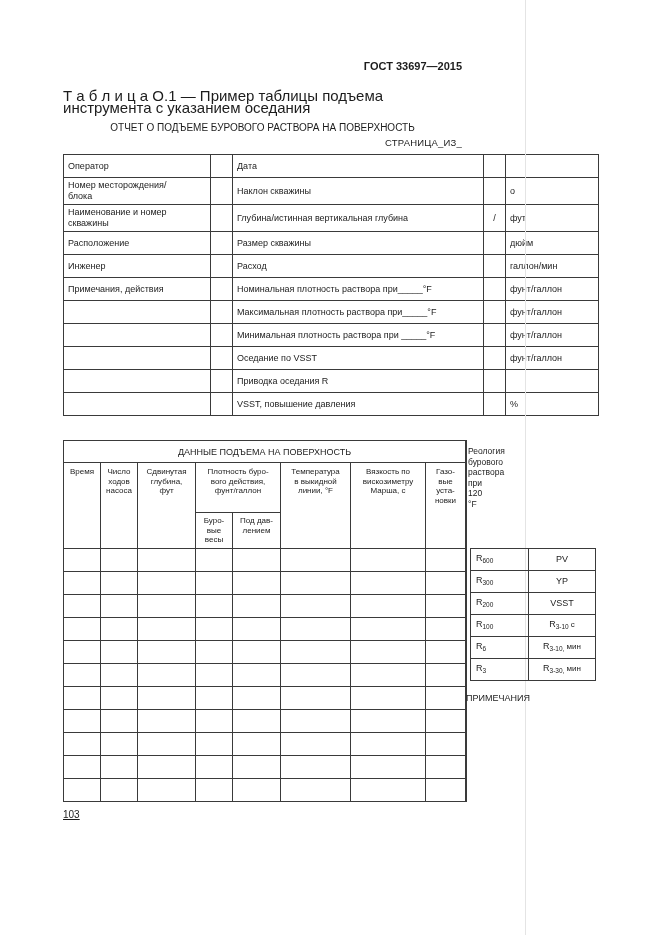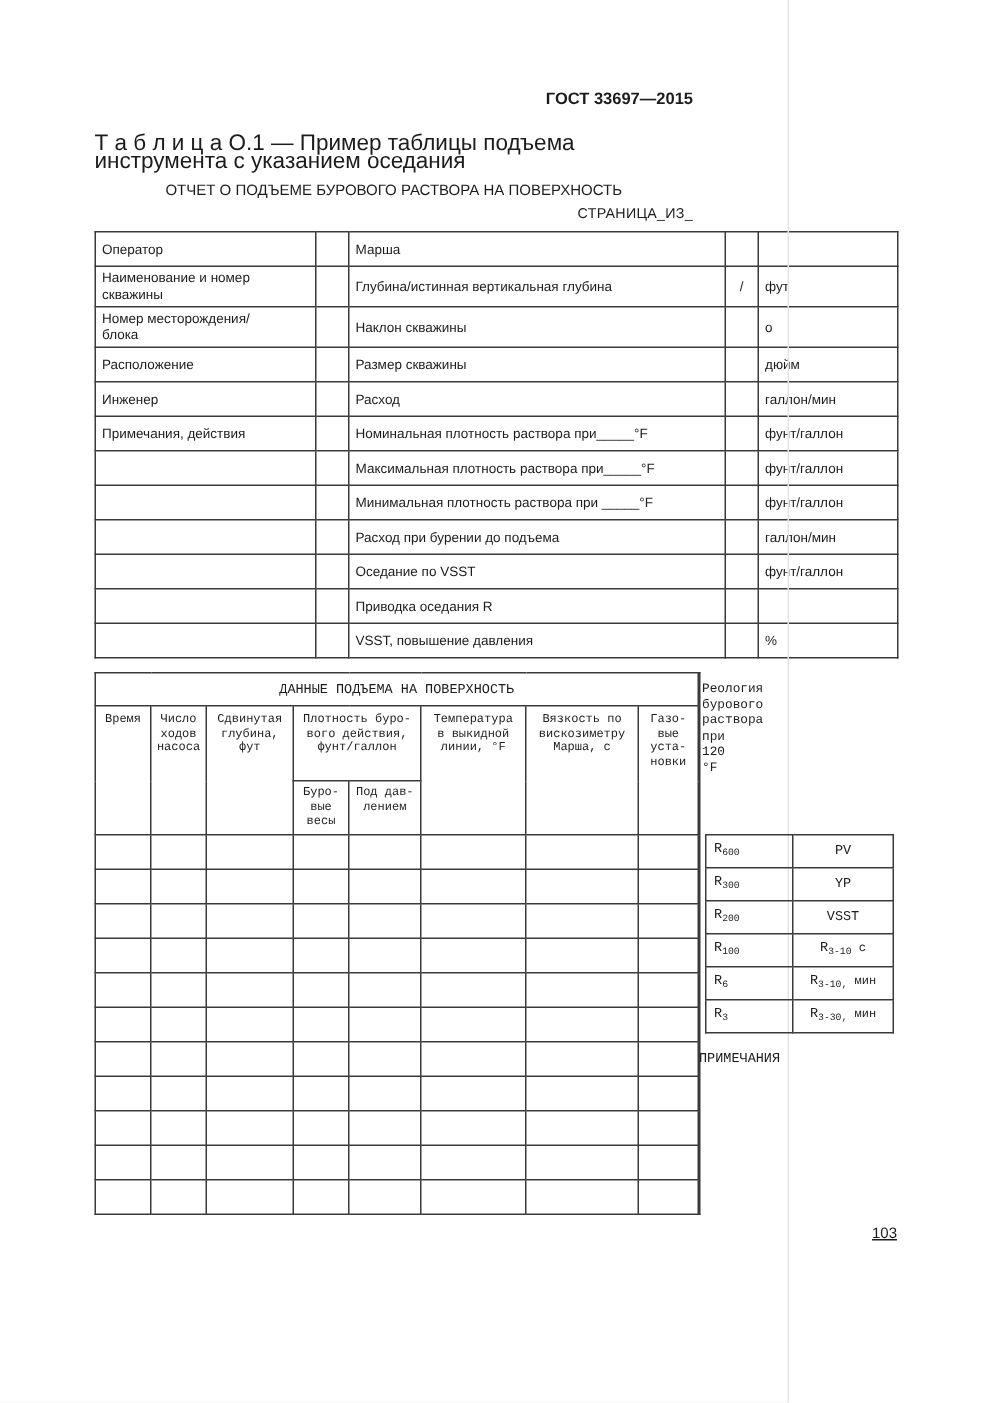--- a/index.html
+++ b/index.html
@@ -32,21 +32,21 @@
     font-size: 9px; line-height: 11px;
     height: 23px;
     padding: 2px 4px;
     vertical-align: middle;
     white-space: pre-line;
   }
   .report-table td.c-slash { text-align: center; padding: 2px 1px; }
   .report-table td.c-spacer { padding: 0; }
 
   
-  .surface-wrap { display: flex; margin-top: 9px; align-items: stretch; font-family: Liberation Mono, monospace; }
+  .surface-wrap { display: flex; margin-top: 24px; align-items: stretch; }
   .surface-table { width: 402px; }
   .surface-table td {
     border: 1px solid #3a3a3a;
     font-size: 8px; line-height: 9.5px;
     padding: 2px 1px;
     vertical-align: top;
     text-align: center;
     white-space: pre-line;
   }
   .surface-table td.st-title {
@@ -79,21 +79,21 @@
   }
   .rheology-table td.rh-param { width: 57px; text-align: left; }
   .rheology-table td.rh-value { text-align: center; }
   .rh-sub { font-size: 6.5px; vertical-align: -2px; }
   .rh-rest { font-size: 8px; }
   .rheology-notes {
     position: absolute; top: 252px; left: 0; right: 0;
     text-align: center; font-size: 9px;
   }
 
-  .page-number { width: 535px; margin-top: 7px; text-align: right; font-size: 10px; text-decoration: underline; }
+  .page-number { width: 535px; margin-top: 7px; font-size: 10px; text-decoration: underline; }
 </style>
 </head>
 <body>
 
 <div class="page">
 
   <div class="gost-header">ГОСТ 33697—2015</div>
 
   <div class="caption">Т а б л и ц а  О.1 — Пример таблицы подъема инструмента с указанием оседания</div>
 
@@ -106,41 +106,41 @@
       <col style="width:147px">
         <col style="width:22px">
         <col style="width:251px">
         <col style="width:22px">
         <col style="width:93px">
     </colgroup>
     <tbody id="report-tbody">
         <tr>
           <td class="c-label">Оператор</td>
           <td class="c-spacer"></td>
-          <td class="c-field">Марша</td>
+          <td class="c-field">Дата</td>
           <td class="c-slash"></td>
           <td class="c-unit"></td>
+        </tr>
+        <tr>
+          <td class="c-label">Номер месторождения/
+блока</td>
+          <td class="c-spacer"></td>
+          <td class="c-field">Наклон скважины</td>
+          <td class="c-slash"></td>
+          <td class="c-unit">о</td>
         </tr>
         <tr>
           <td class="c-label">Наименование и номер
 скважины</td>
           <td class="c-spacer"></td>
           <td class="c-field">Глубина/истинная вертикальная глубина</td>
           <td class="c-slash">/</td>
           <td class="c-unit">фут</td>
         </tr>
         <tr>
-          <td class="c-label">Номер месторождения/
-блока</td>
-          <td class="c-spacer"></td>
-          <td class="c-field">Наклон скважины</td>
-          <td class="c-slash"></td>
-          <td class="c-unit">о</td>
-        </tr>
-        <tr>
           <td class="c-label">Расположение</td>
           <td class="c-spacer"></td>
           <td class="c-field">Размер скважины</td>
           <td class="c-slash"></td>
           <td class="c-unit">дюйм</td>
         </tr>
         <tr>
           <td class="c-label">Инженер</td>
           <td class="c-spacer"></td>
           <td class="c-field">Расход</td>
@@ -160,27 +160,20 @@
           <td class="c-field">Максимальная плотность раствора при_____°F</td>
           <td class="c-slash"></td>
           <td class="c-unit">фунт/галлон</td>
         </tr>
         <tr>
           <td class="c-label"></td>
           <td class="c-spacer"></td>
           <td class="c-field">Минимальная плотность раствора при _____°F</td>
           <td class="c-slash"></td>
           <td class="c-unit">фунт/галлон</td>
-        </tr>
-        <tr>
-          <td class="c-label"></td>
-          <td class="c-spacer"></td>
-          <td class="c-field">Расход при бурении до подъема</td>
-          <td class="c-slash"></td>
-          <td class="c-unit">галлон/мин</td>
         </tr>
         <tr>
           <td class="c-label"></td>
           <td class="c-spacer"></td>
           <td class="c-field">Оседание по VSST</td>
           <td class="c-slash"></td>
           <td class="c-unit">фунт/галлон</td>
         </tr>
         <tr>
           <td class="c-label"></td>

